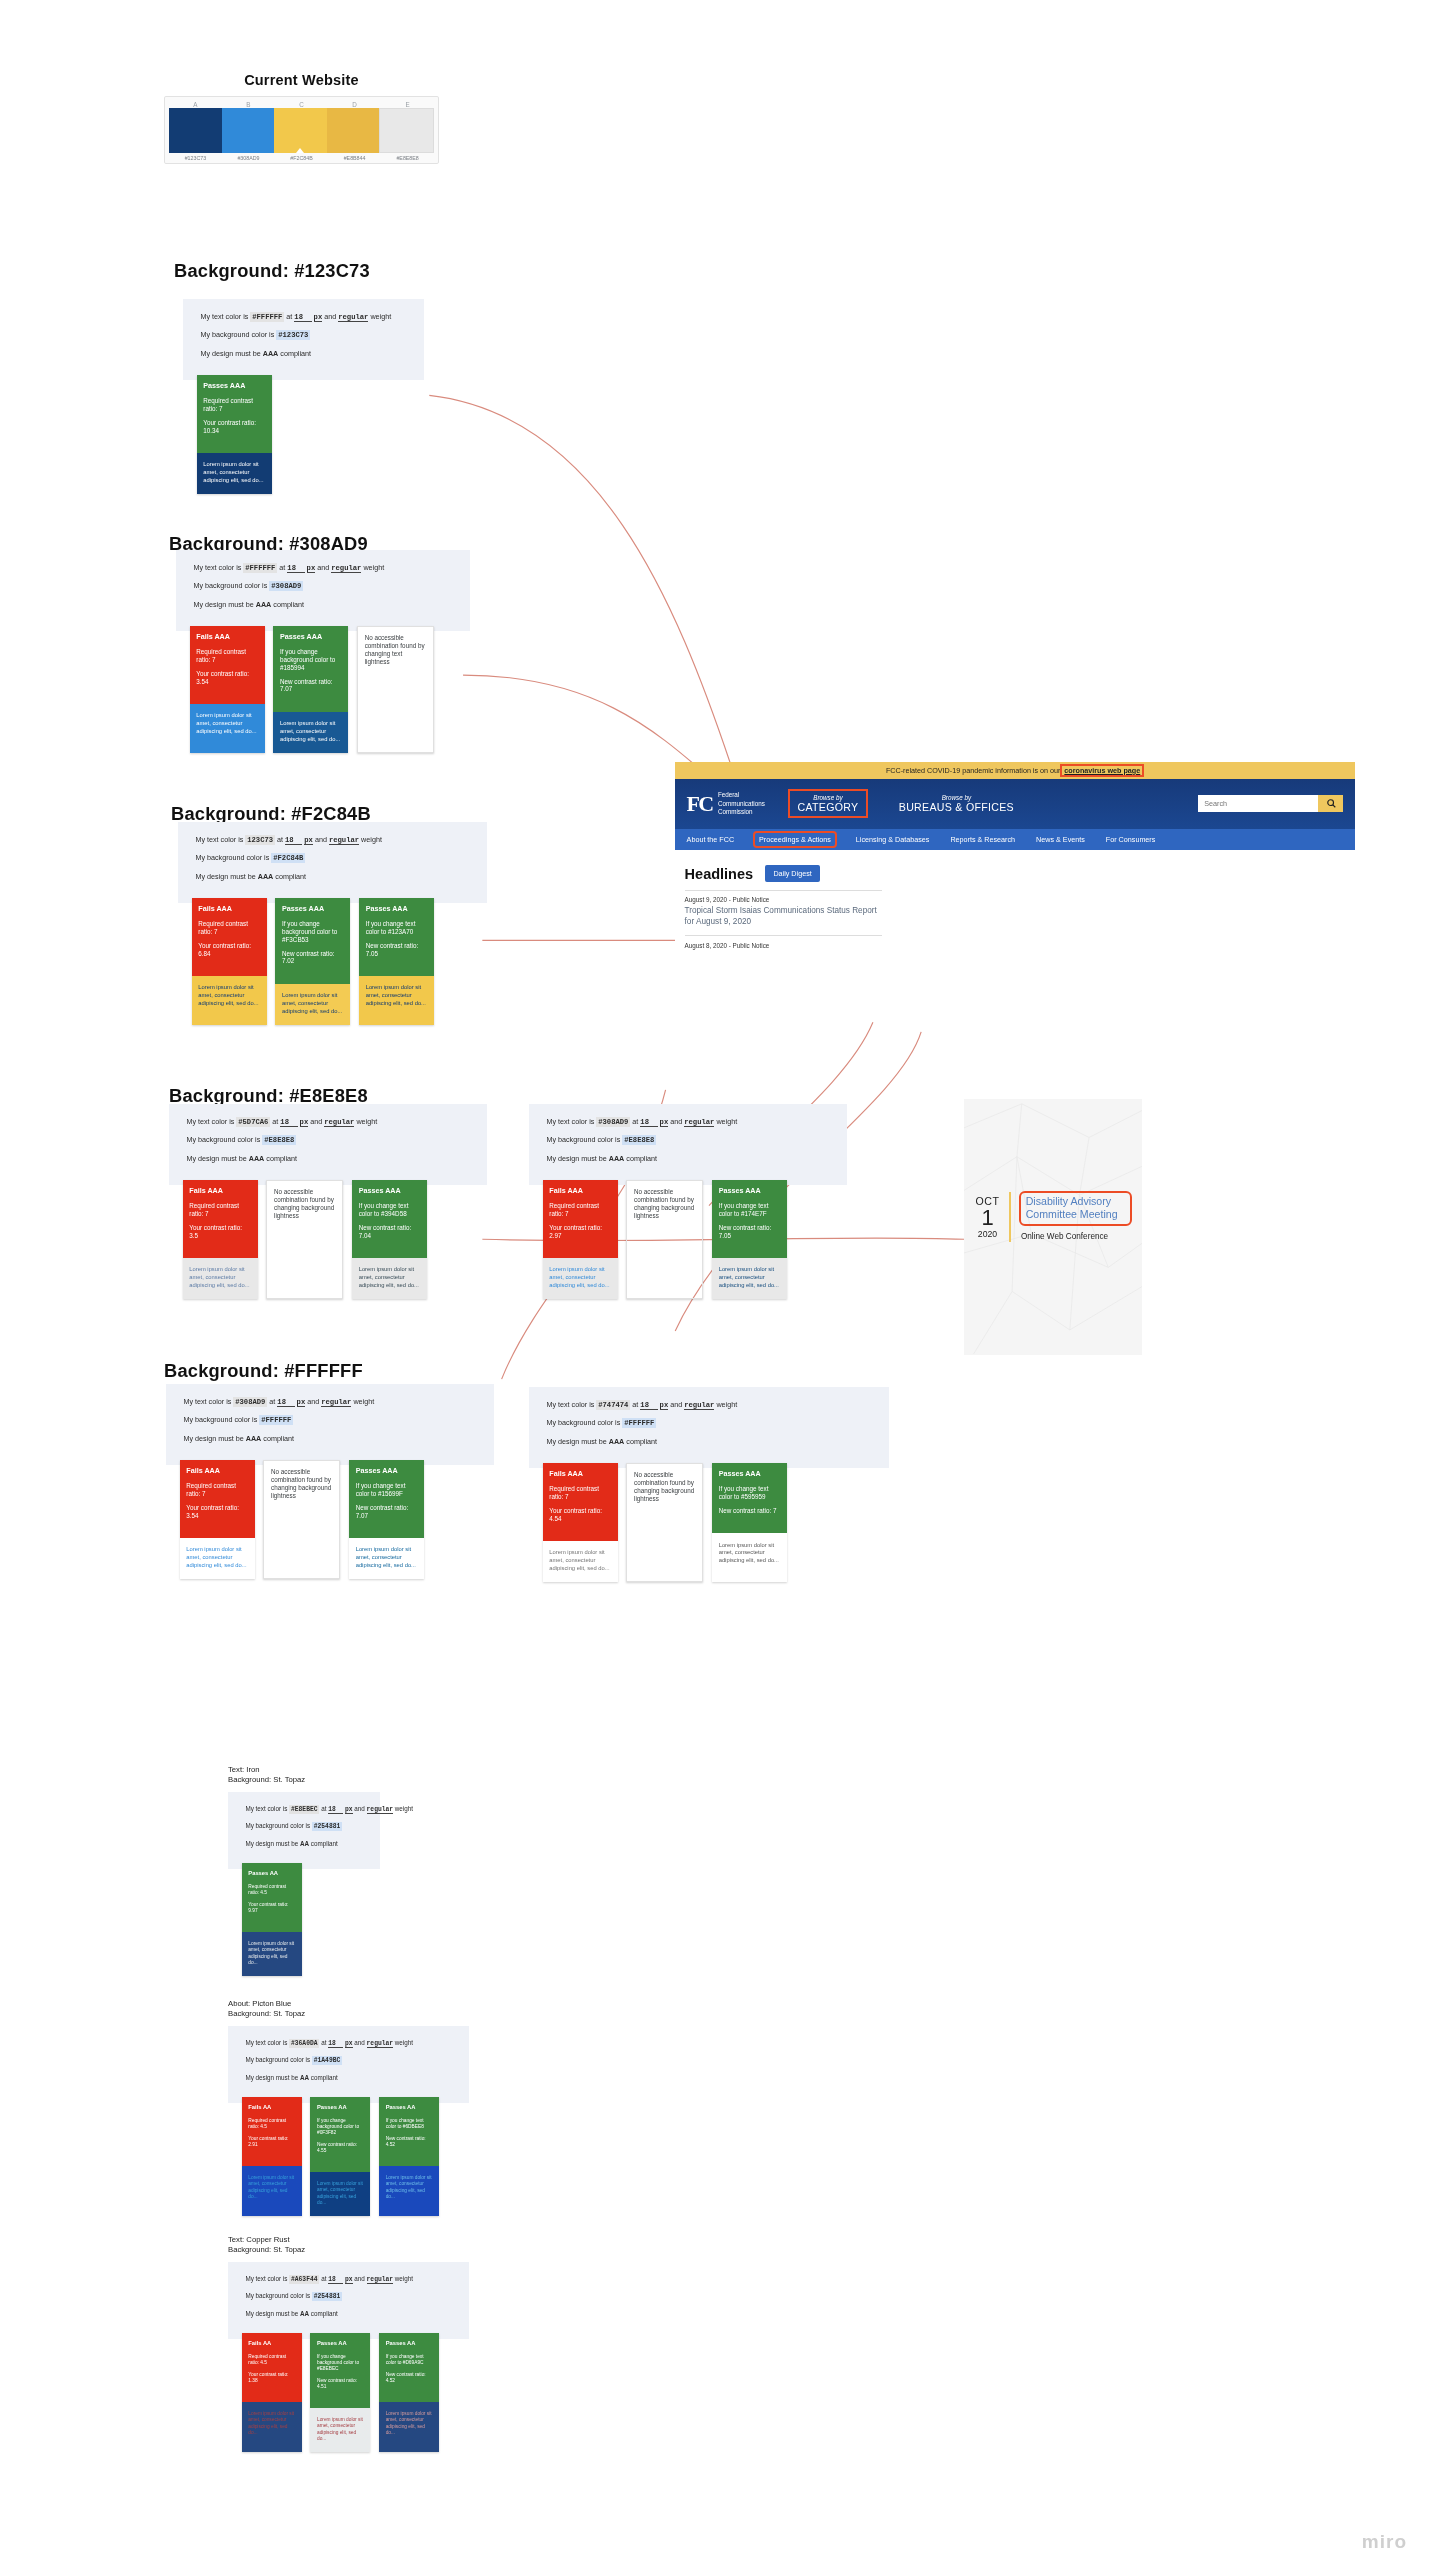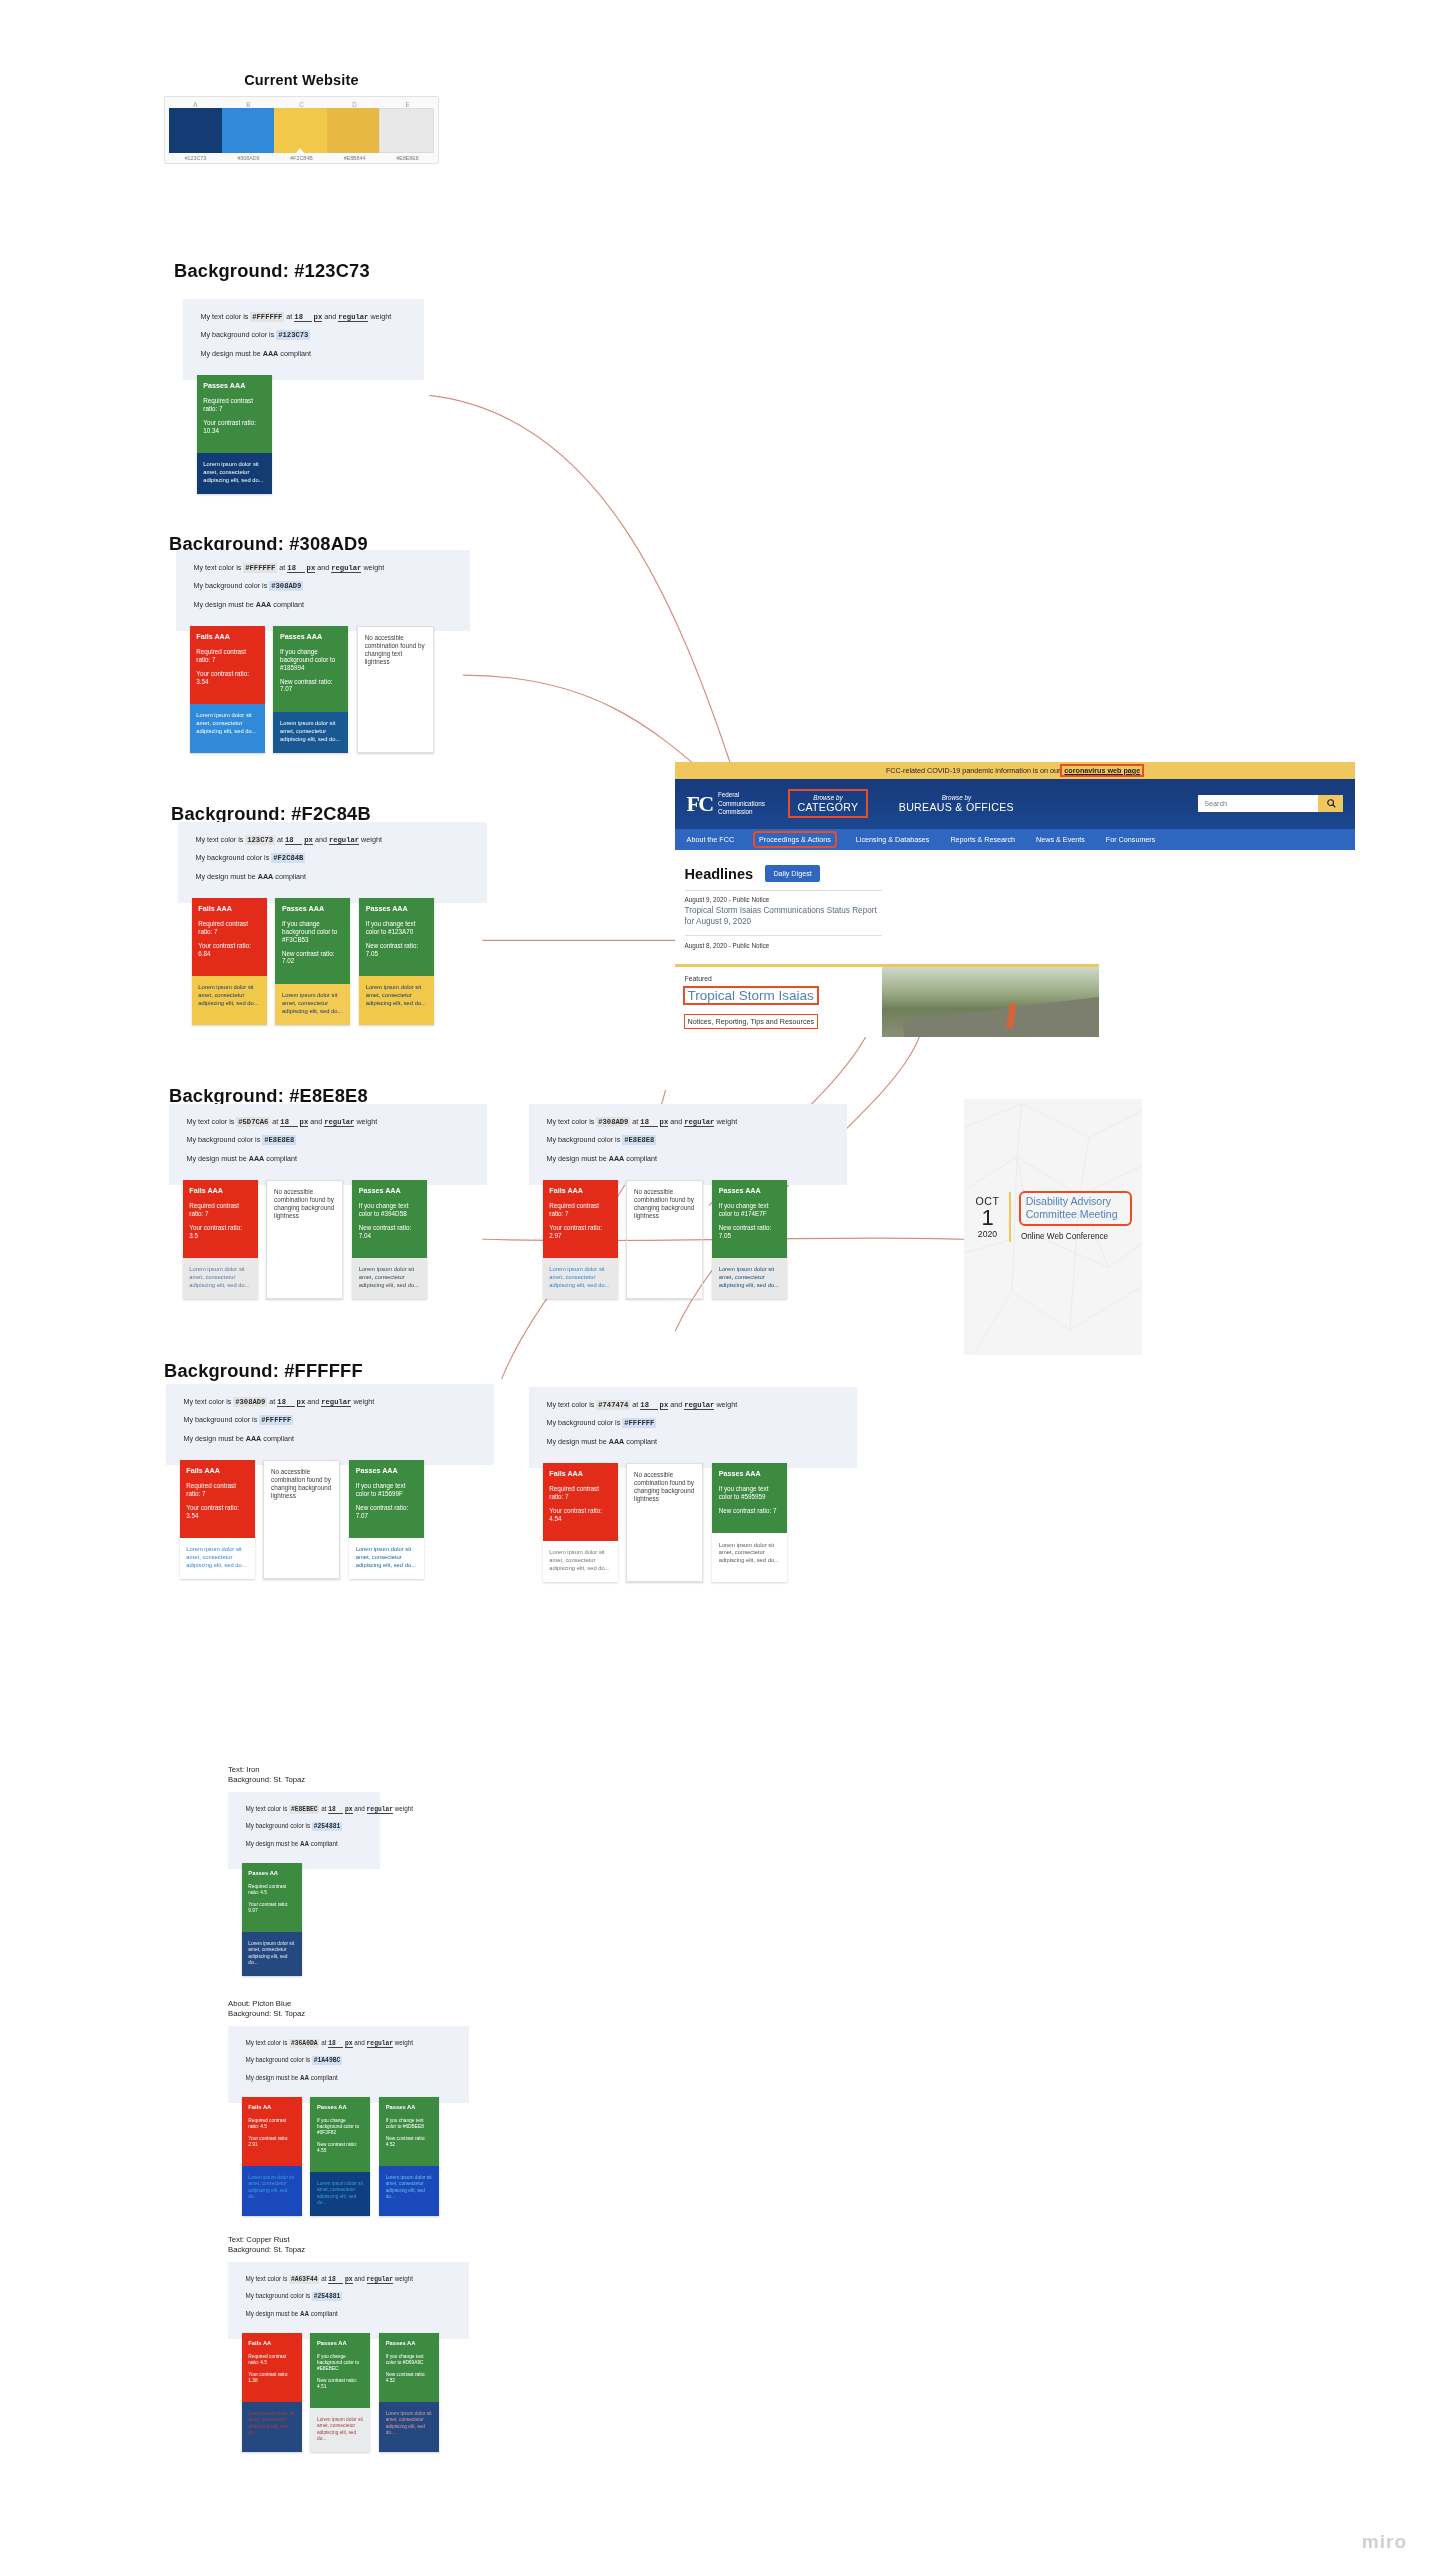--- a/index.html
+++ b/index.html
@@ -430,21 +430,21 @@
             <p class="ttl">Passes AAA</p>
             <p class="ln">If you change text color to #15699F</p>
             <p class="ln">New contrast ratio: 7.07</p>
           </div>
           <div class="wave" style="background: rgb(61, 139, 64); top: calc(100% - 44px);"></div>
           <div class="foot" style="background:#FFFFFF;color:#15699F;">Lorem ipsum dolor sit amet, consectetur adipiscing elit, sed do...</div>
         </div>
       </div>
     </div>
     <div class="abs" style="left: 529px; top: 1387px; width: 328px;">
-      <div class="panel" style="width: 328px; padding-bottom: 13.5px;">
+      <div class="panel" style="width: 360px; padding-bottom: 13.5px;">
         <div class="stmts">
           <p class="stmt"><span>My text color is</span> <span class="chip hl2">#747474</span> <span>at</span> <span class="ul">18&nbsp;&nbsp;</span> <span class="ul">px</span> <span>and</span> <span class="ul">regular</span> <span>weight</span></p>
           <p class="stmt"><span>My background color is</span> <span class="chip hl">#FFFFFF</span></p>
           <p class="stmt"><span>My design must be</span> <span class="b">AAA</span> <span>compliant</span></p>
         </div>
       </div>
       <div class="cards" style="margin-top: -5.8px;">
         <div class="card fail" style="background: rgb(255, 255, 255);">
           <div class="top">
             <p class="ttl">Fails AAA</p>
@@ -522,28 +522,20 @@
         <h2>Headlines</h2>
         <span class="digest">Daily Digest</span>
       </div>
       <div class="hl-rule"></div>
       <p class="hl-date">August 9, 2020 - Public Notice</p>
       <p class="hl-link">Tropical Storm Isaias Communications Status Report for August 9, 2020</p>
       <div class="hl-rule"></div>
       <p class="hl-date">August 8, 2020 - Public Notice</p>
     </div>
 
-    <div class="feature">
-      <div class="feature-txt">
-        <p class="fl">Featured</p>
-        <p class="ft">Tropical Storm Isaias</p>
-        <span class="fs">Notices, Reporting, Tips and Resources</span>
-      </div>
-      <div class="feature-img"></div>
-    </div>
   </div>
 </div>
 
 <div class="abs events">
   <svg class="net" viewBox="0 0 185 265">
     <g stroke="#d8d8d8" stroke-width=".7" fill="none">
       <path d="M0 30 L60 5 L130 40 L185 12"></path>
       <path d="M0 95 L55 60 L120 100 L185 70"></path>
       <path d="M10 265 L50 200 L110 240 L185 195"></path>
       <path d="M60 5 L55 60 L50 200"></path>

